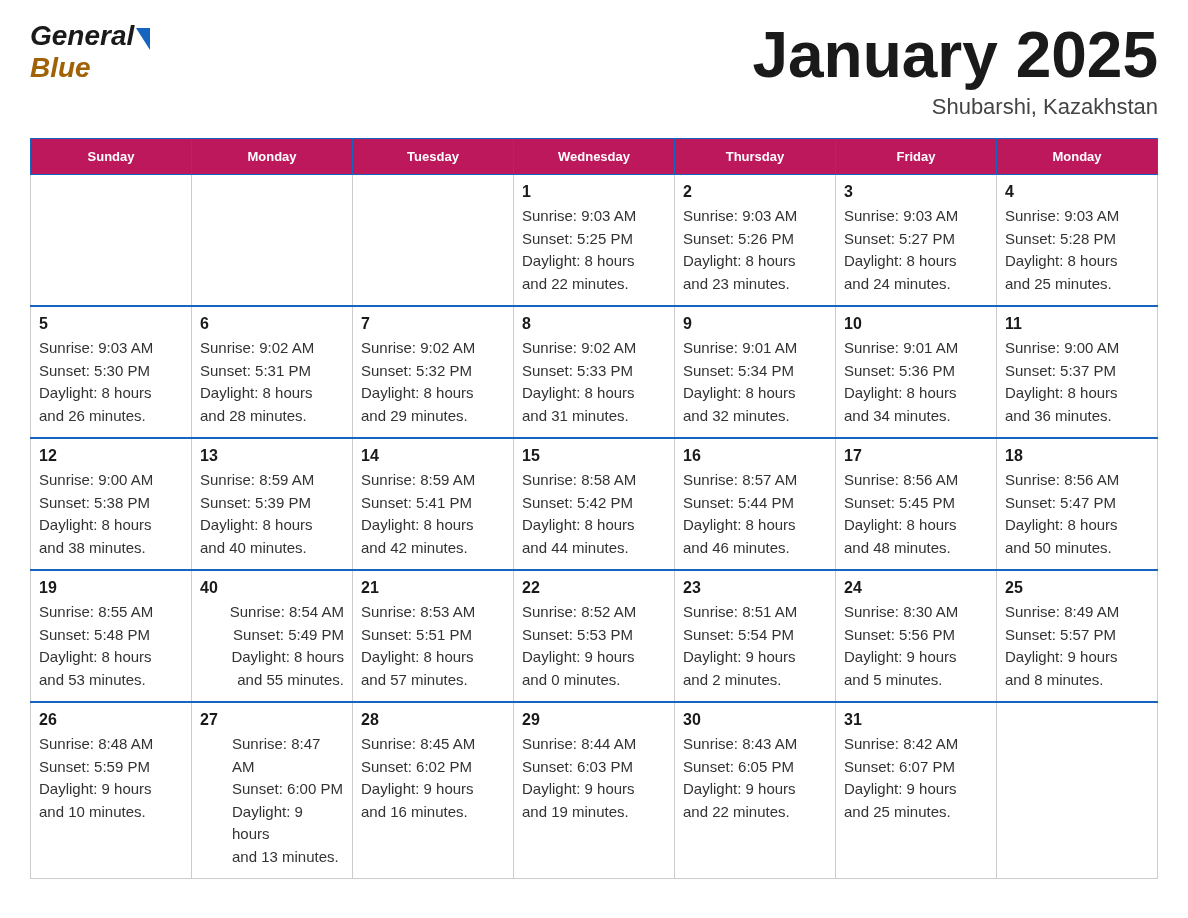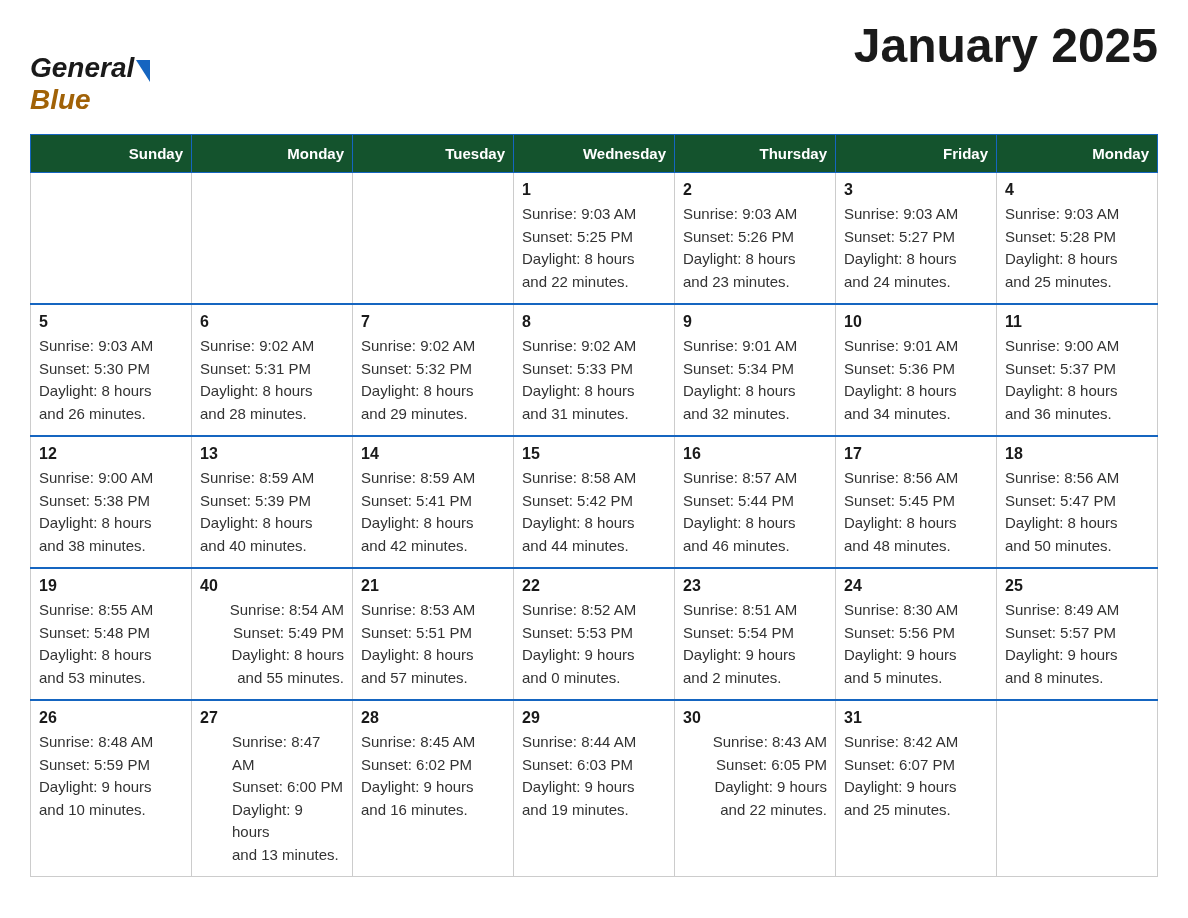--- a/index.html
+++ b/index.html
@@ -29,50 +29,49 @@
     }
     .logo-text-blue {
       font-size: 28px;
       font-weight: bold;
       color: #a16207;
       font-style: italic;
     }
     .logo-block {
       display: flex;
       flex-direction: column;
-      margin-top: 32px;
     }
     .logo-row1 { display: flex; align-items: flex-end; }
     .logo-row2 { display: flex; align-items: center; }
     .title-block {
       text-align: right;
     }
     .title-month {
-      font-size: 48px;
+      font-size: 64px;
       font-weight: bold;
       color: #1a1a1a;
       line-height: 1.1;
     }
     .title-location {
       font-size: 22px;
       color: #444;
       margin-top: 4px;
     }
     .calendar {
       width: 100%;
       border-collapse: collapse;
       border: 1px solid #aaa;
     }
     .calendar th {
-      background: #14532d;
+      background: #be185d;
       color: #fff;
-      font-size: 15px;
+      font-size: 13px;
       font-weight: bold;
       padding: 10px 8px;
-      text-align: right;
+      text-align: center;
       border: 1px solid #1565c0;
     }
     .calendar td {
       width: calc(100% / 7);
       vertical-align: top;
       padding: 8px 8px 10px 8px;
       border: 1px solid #ccc;
       min-height: 100px;
     }
     .day-number {
@@ -103,20 +102,21 @@
         <span class="logo-text-general">General</span>
         <span style="display:inline-block; width:0; height:0; border-left: 14px solid transparent; border-bottom: 0px solid transparent; border-top: 22px solid #1565c0; margin-left:2px; margin-bottom:2px; vertical-align:bottom;"></span>
       </div>
       <div class="logo-row2">
         <span class="logo-text-blue">Blue</span>
       </div>
     </div>
   </div>
   <div class="title-block">
     <div class="title-month">January 2025</div>
+    <div class="title-location">Shubarshi, Kazakhstan</div>
   </div>
 </div>
 
 <table class="calendar">
   <thead>
     <tr>
       <th>Sunday</th>
       <th>Monday</th>
       <th>Tuesday</th>
       <th>Wednesday</th>
@@ -336,21 +336,21 @@
         </td>
         <td>
           <div class="day-number">29</div>
           <div class="day-info" style="white-space: pre-line;">Sunrise: 8:44 AM
 Sunset: 6:03 PM
 Daylight: 9 hours
 and 19 minutes.</div>
         </td>
         <td>
           <div class="day-number">30</div>
-          <div class="day-info" style="white-space: pre-line; text-align: right;">Sunrise: 8:43 AM
+          <div class="day-info" style="white-space: pre-line;">Sunrise: 8:43 AM
 Sunset: 6:05 PM
 Daylight: 9 hours
 and 22 minutes.</div>
         </td>
         <td>
           <div class="day-number">31</div>
           <div class="day-info" style="white-space: pre-line;">Sunrise: 8:42 AM
 Sunset: 6:07 PM
 Daylight: 9 hours
 and 25 minutes.</div>

